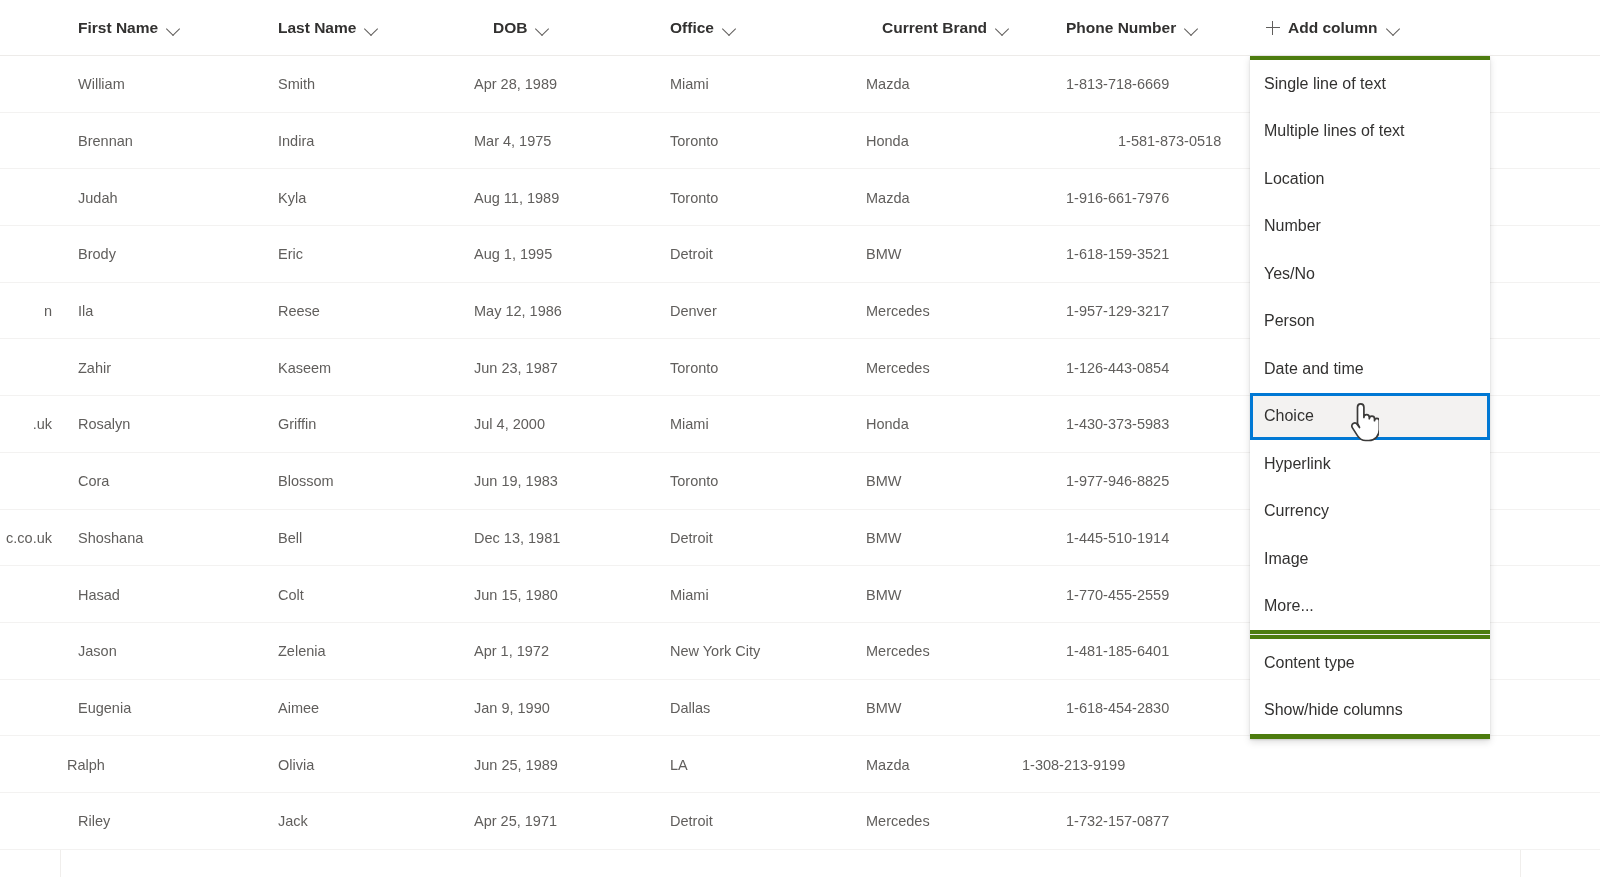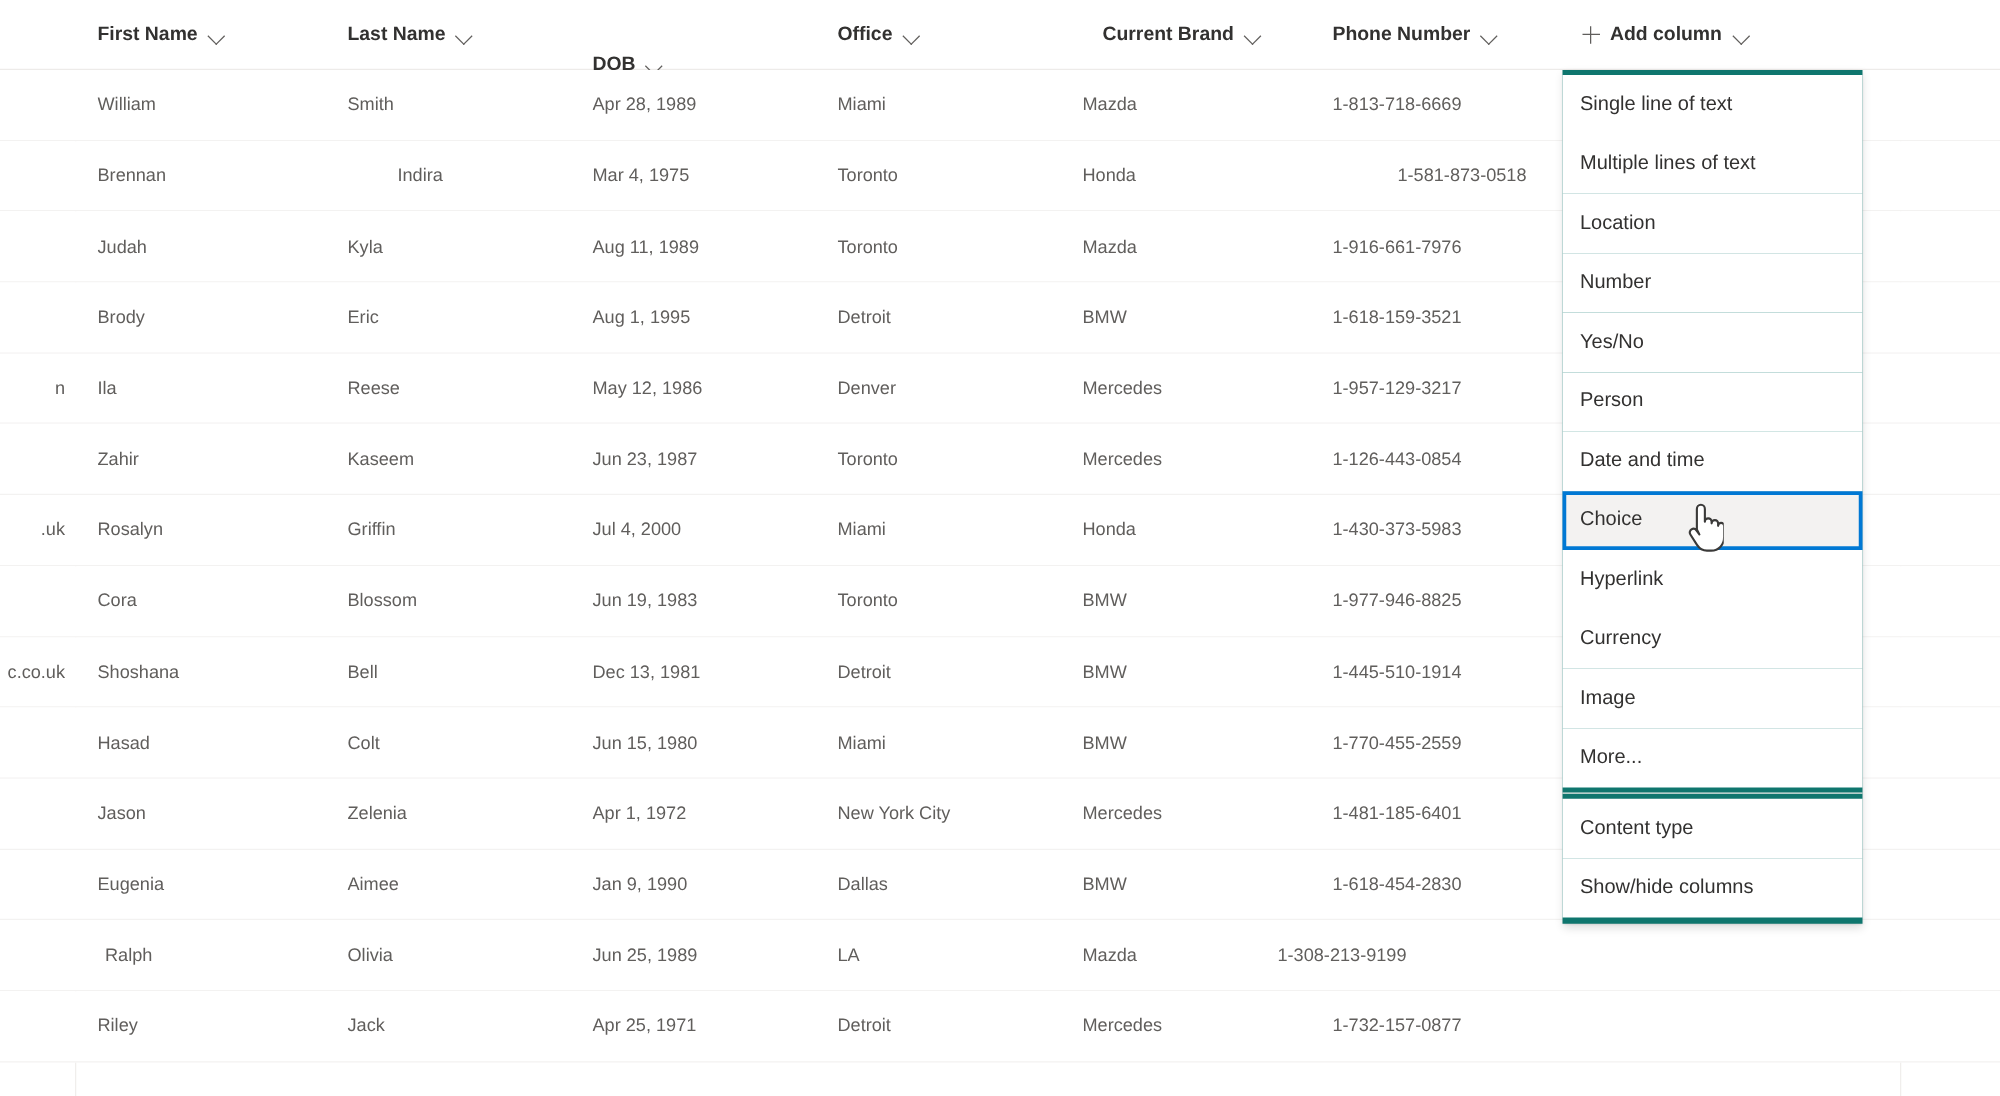--- a/index.html
+++ b/index.html
@@ -124,21 +124,21 @@
     width: 1px;
     background: #f0eeec;
   }
 
   
   .menu {
     position: absolute;
     left: 1250px;
     top: 56px;
     width: 240px;
-    background: #0f766e;
+    background: #4d7c0f;
     box-shadow: 0 3.2px 7.2px rgba(0,0,0,.132), 0 0.6px 1.8px rgba(0,0,0,.108);
     padding: 4px 0 5px 0;
     z-index: 50;
   }
 
   .menu-item {
     position: relative;
     height: 47.5px;
     display: flex;
     align-items: center;
@@ -183,21 +183,21 @@
 
     <div class="grid-header">
         <div class="hcell" style="left: 78px;">
           <span class="label">First Name</span>
           <span class="chev"></span>
         </div>
         <div class="hcell" style="left: 278px;">
           <span class="label">Last Name</span>
           <span class="chev"></span>
         </div>
-        <div class="hcell" style="left: 474px; margin-top: 24px;">
+        <div class="hcell" style="left: 493px;">
           <span class="label">DOB</span>
           <span class="chev"></span>
         </div>
         <div class="hcell" style="left: 670px;">
           <span class="label">Office</span>
           <span class="chev"></span>
         </div>
         <div class="hcell" style="left: 866px; margin-left: 16px;">
           <span class="label">Current Brand</span>
           <span class="chev"></span>
@@ -222,21 +222,21 @@
           <div class="cell" style="left: 78px; width: 200px;">William</div>
           <div class="cell" style="left: 278px; width: 196px;">Smith</div>
           <div class="cell" style="left: 474px; width: 196px;">Apr 28, 1989</div>
           <div class="cell" style="left: 670px; width: 196px;">Miami</div>
           <div class="cell" style="left: 866px; width: 200px;">Mazda</div>
           <div class="cell" style="left: 1066px; width: 200px;">1-813-718-6669</div>
         </div>
         <div class="row">
           <div class="cell email" style="left: 0px; width: 60px;"></div>
           <div class="cell" style="left: 78px; width: 200px;">Brennan</div>
-          <div class="cell" style="left: 278px; width: 196px; margin-left: 40px;">Indira</div>
+          <div class="cell" style="left: 278px; width: 196px;">Indira</div>
           <div class="cell" style="left: 474px; width: 196px;">Mar 4, 1975</div>
           <div class="cell" style="left: 670px; width: 196px;">Toronto</div>
           <div class="cell" style="left: 866px; width: 200px;">Honda</div>
           <div class="cell" style="left: 1118px; width: 200px;">1-581-873-0518</div>
         </div>
         <div class="row">
           <div class="cell email" style="left: 0px; width: 60px;"></div>
           <div class="cell" style="left: 78px; width: 200px;">Judah</div>
           <div class="cell" style="left: 278px; width: 196px;">Kyla</div>
           <div class="cell" style="left: 474px; width: 196px;">Aug 11, 1989</div>
@@ -320,21 +320,21 @@
           <div class="cell email" style="left: 0px; width: 60px;"></div>
           <div class="cell" style="left: 78px; width: 200px;">Eugenia</div>
           <div class="cell" style="left: 278px; width: 196px;">Aimee</div>
           <div class="cell" style="left: 474px; width: 196px;">Jan 9, 1990</div>
           <div class="cell" style="left: 670px; width: 196px;">Dallas</div>
           <div class="cell" style="left: 866px; width: 200px;">BMW</div>
           <div class="cell" style="left: 1066px; width: 200px;">1-618-454-2830</div>
         </div>
         <div class="row">
           <div class="cell email" style="left: 0px; width: 60px;"></div>
-          <div class="cell" style="left: 84px; width: 200px;">Ralph</div>
+          <div class="cell" style="left: 67px; width: 200px;">Ralph</div>
           <div class="cell" style="left: 278px; width: 196px;">Olivia</div>
           <div class="cell" style="left: 474px; width: 196px;">Jun 25, 1989</div>
           <div class="cell" style="left: 670px; width: 196px;">LA</div>
           <div class="cell" style="left: 866px; width: 200px;">Mazda</div>
           <div class="cell" style="left: 1022px; width: 200px;">1-308-213-9199</div>
         </div>
         <div class="row">
           <div class="cell email" style="left: 0px; width: 60px;"></div>
           <div class="cell" style="left: 78px; width: 200px;">Riley</div>
           <div class="cell" style="left: 278px; width: 196px;">Jack</div>

